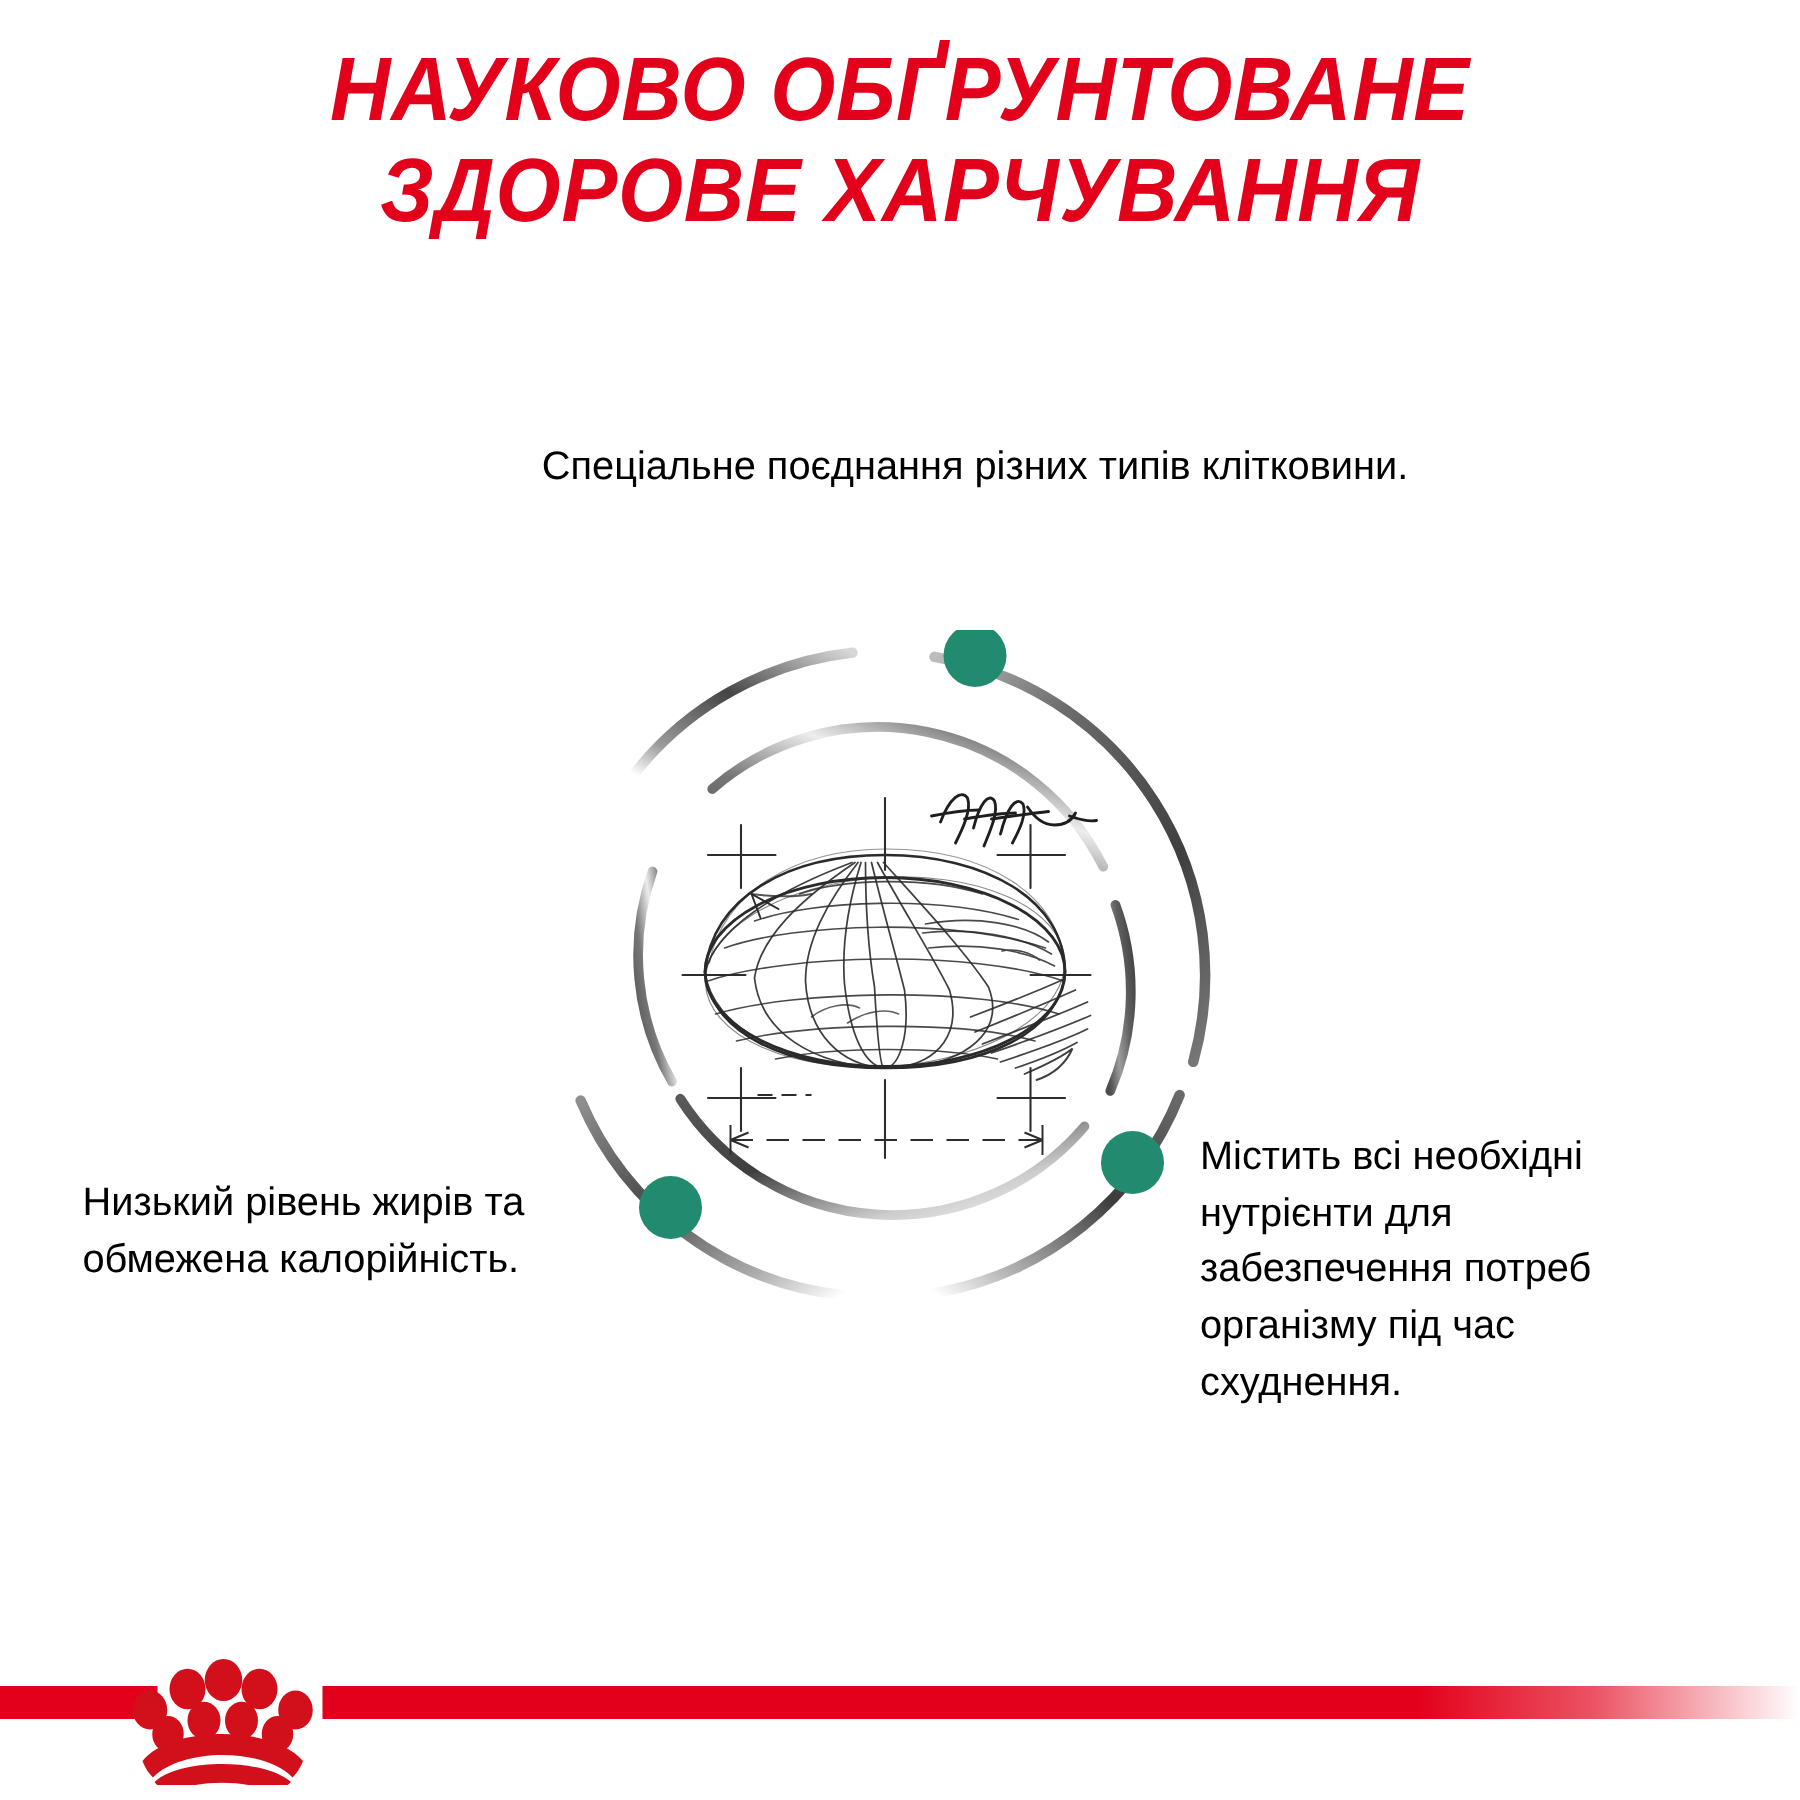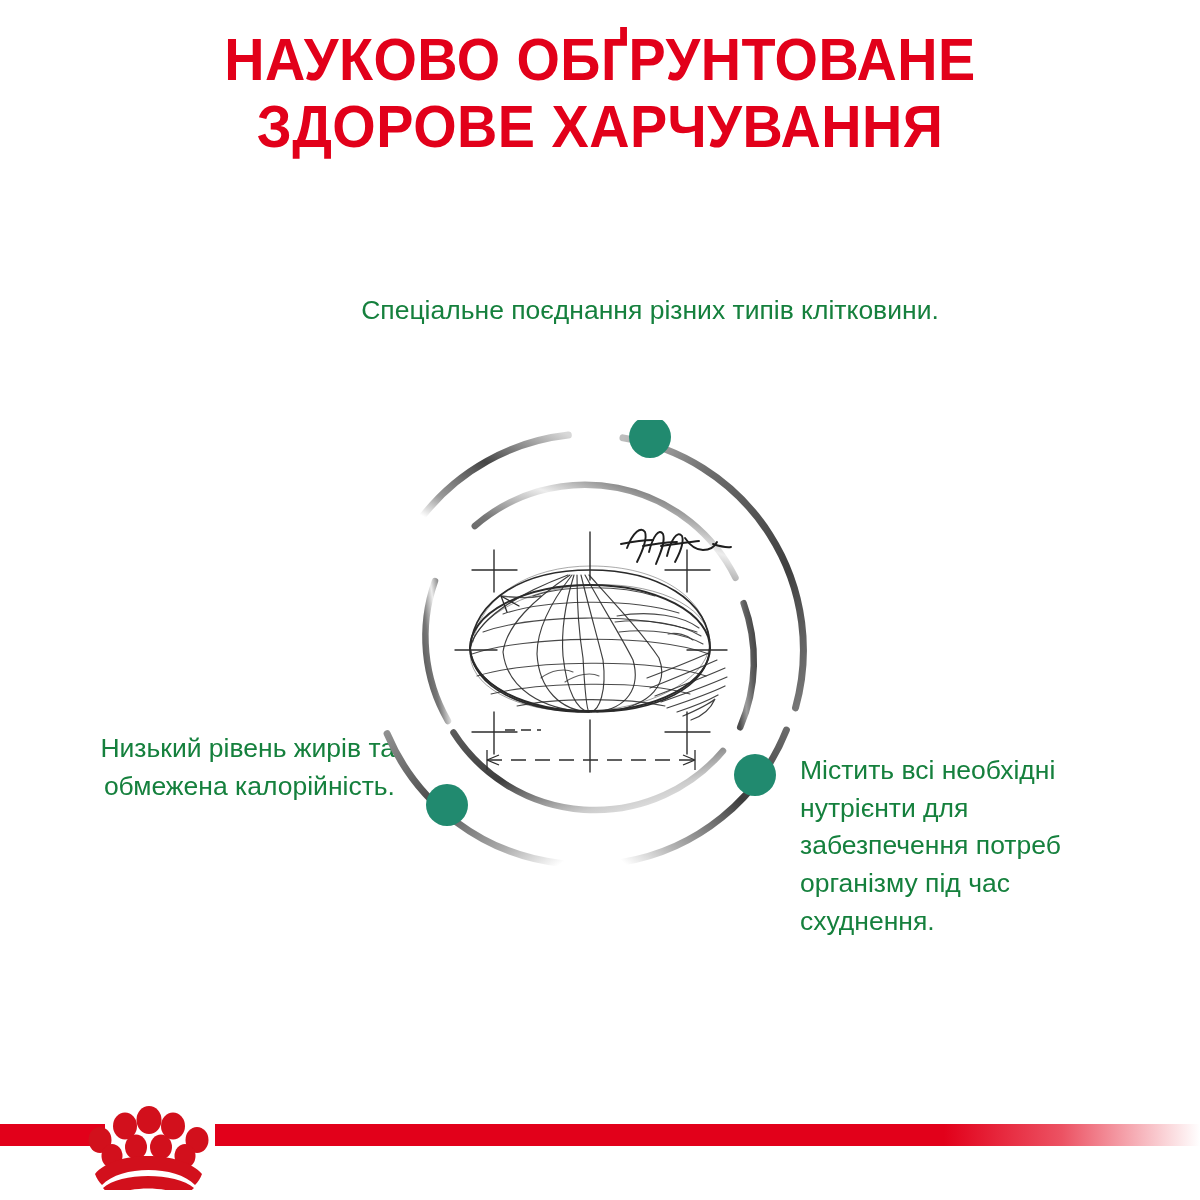--- a/index.html
+++ b/index.html
@@ -16,51 +16,52 @@
   }
 
   
   .title-block {
     position: absolute;
     top: 26px;
     left: 0;
     width: 1200px;
     text-align: center;
     line-height: 1.12;
+    font-style: italic;
   }
   .title-line {
     display: block;
     color: #e2001a;
     font-weight: 700;
     font-size: 60px;
     letter-spacing: 0.5px;
     transform: scaleX(0.93);
     transform-origin: center;
     white-space: nowrap;
   }
 
   
   .callout {
     position: absolute;
-    color: #15803d;
+    color: #000000;
     font-size: 26.5px;
     line-height: 1.42;
     font-weight: 400;
   }
   .callout-top {
     top: 292px;
     left: 300px;
     width: 700px;
     text-align: center;
   }
   .callout-left {
-    top: 730px;
+    top: 783px;
     left: 55px;
     width: 340px;
-    text-align: right;
+    text-align: left;
   }
   .callout-right {
     top: 752px;
     left: 800px;
     width: 330px;
   }
 
   
   .diagram {
     position: absolute;

